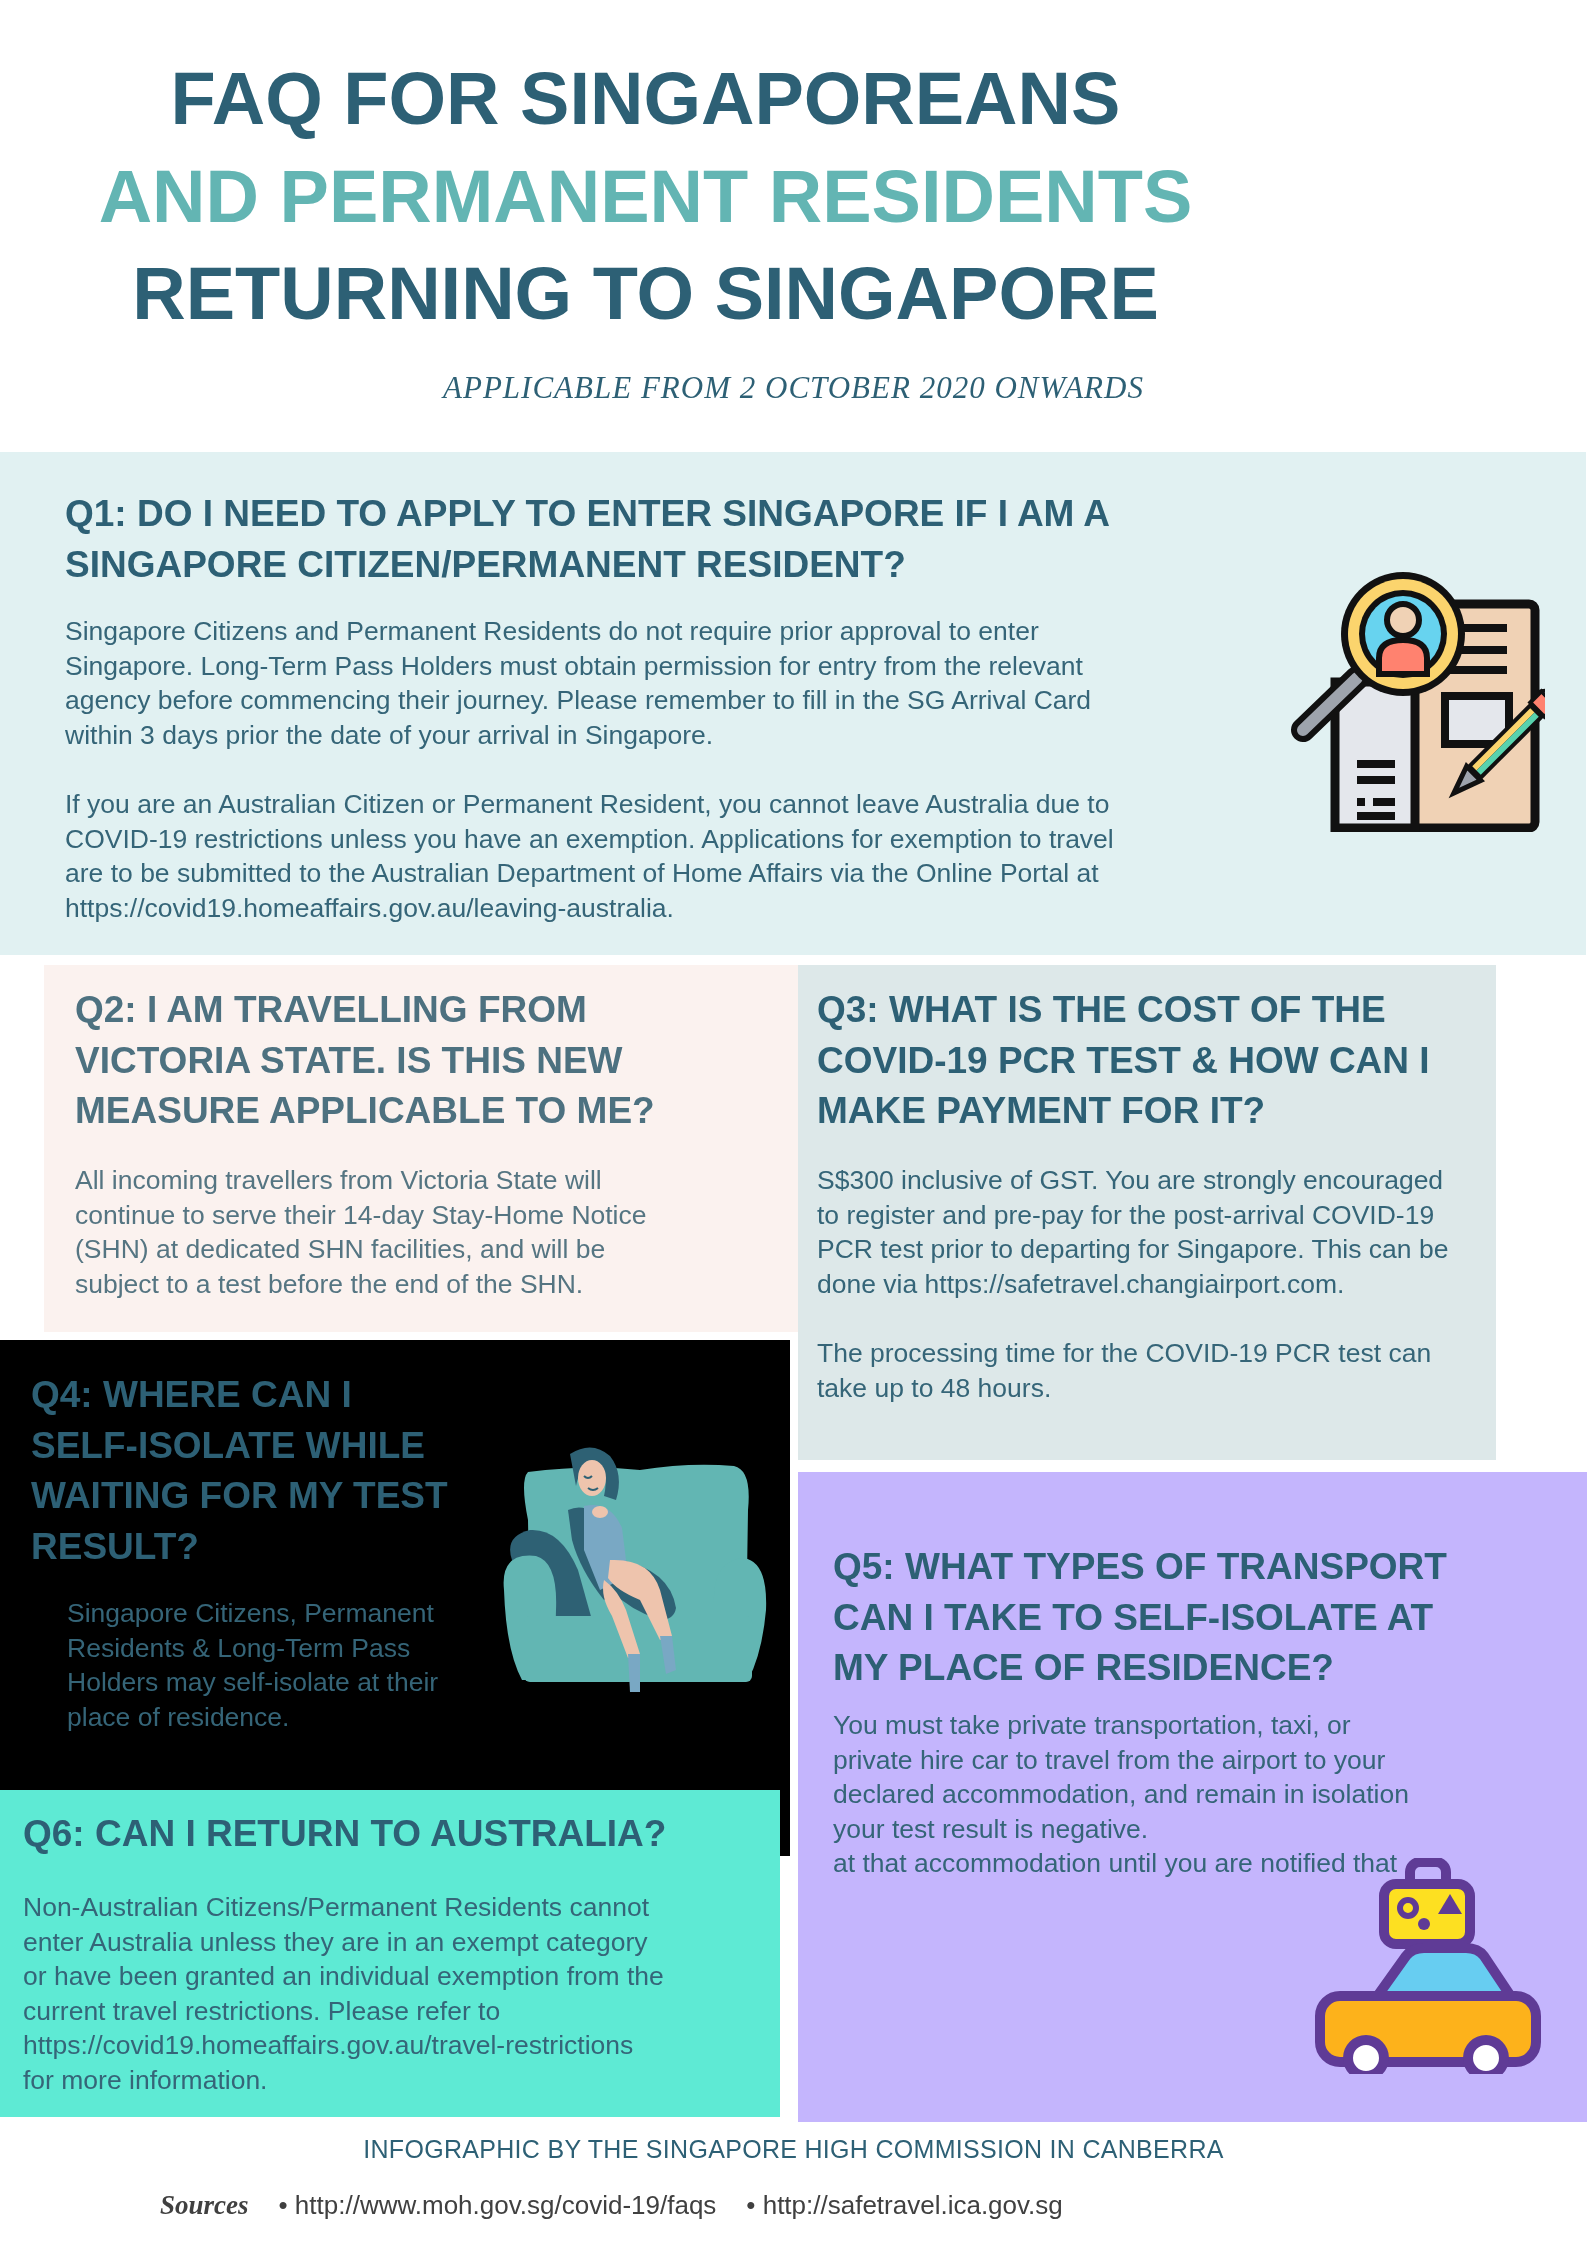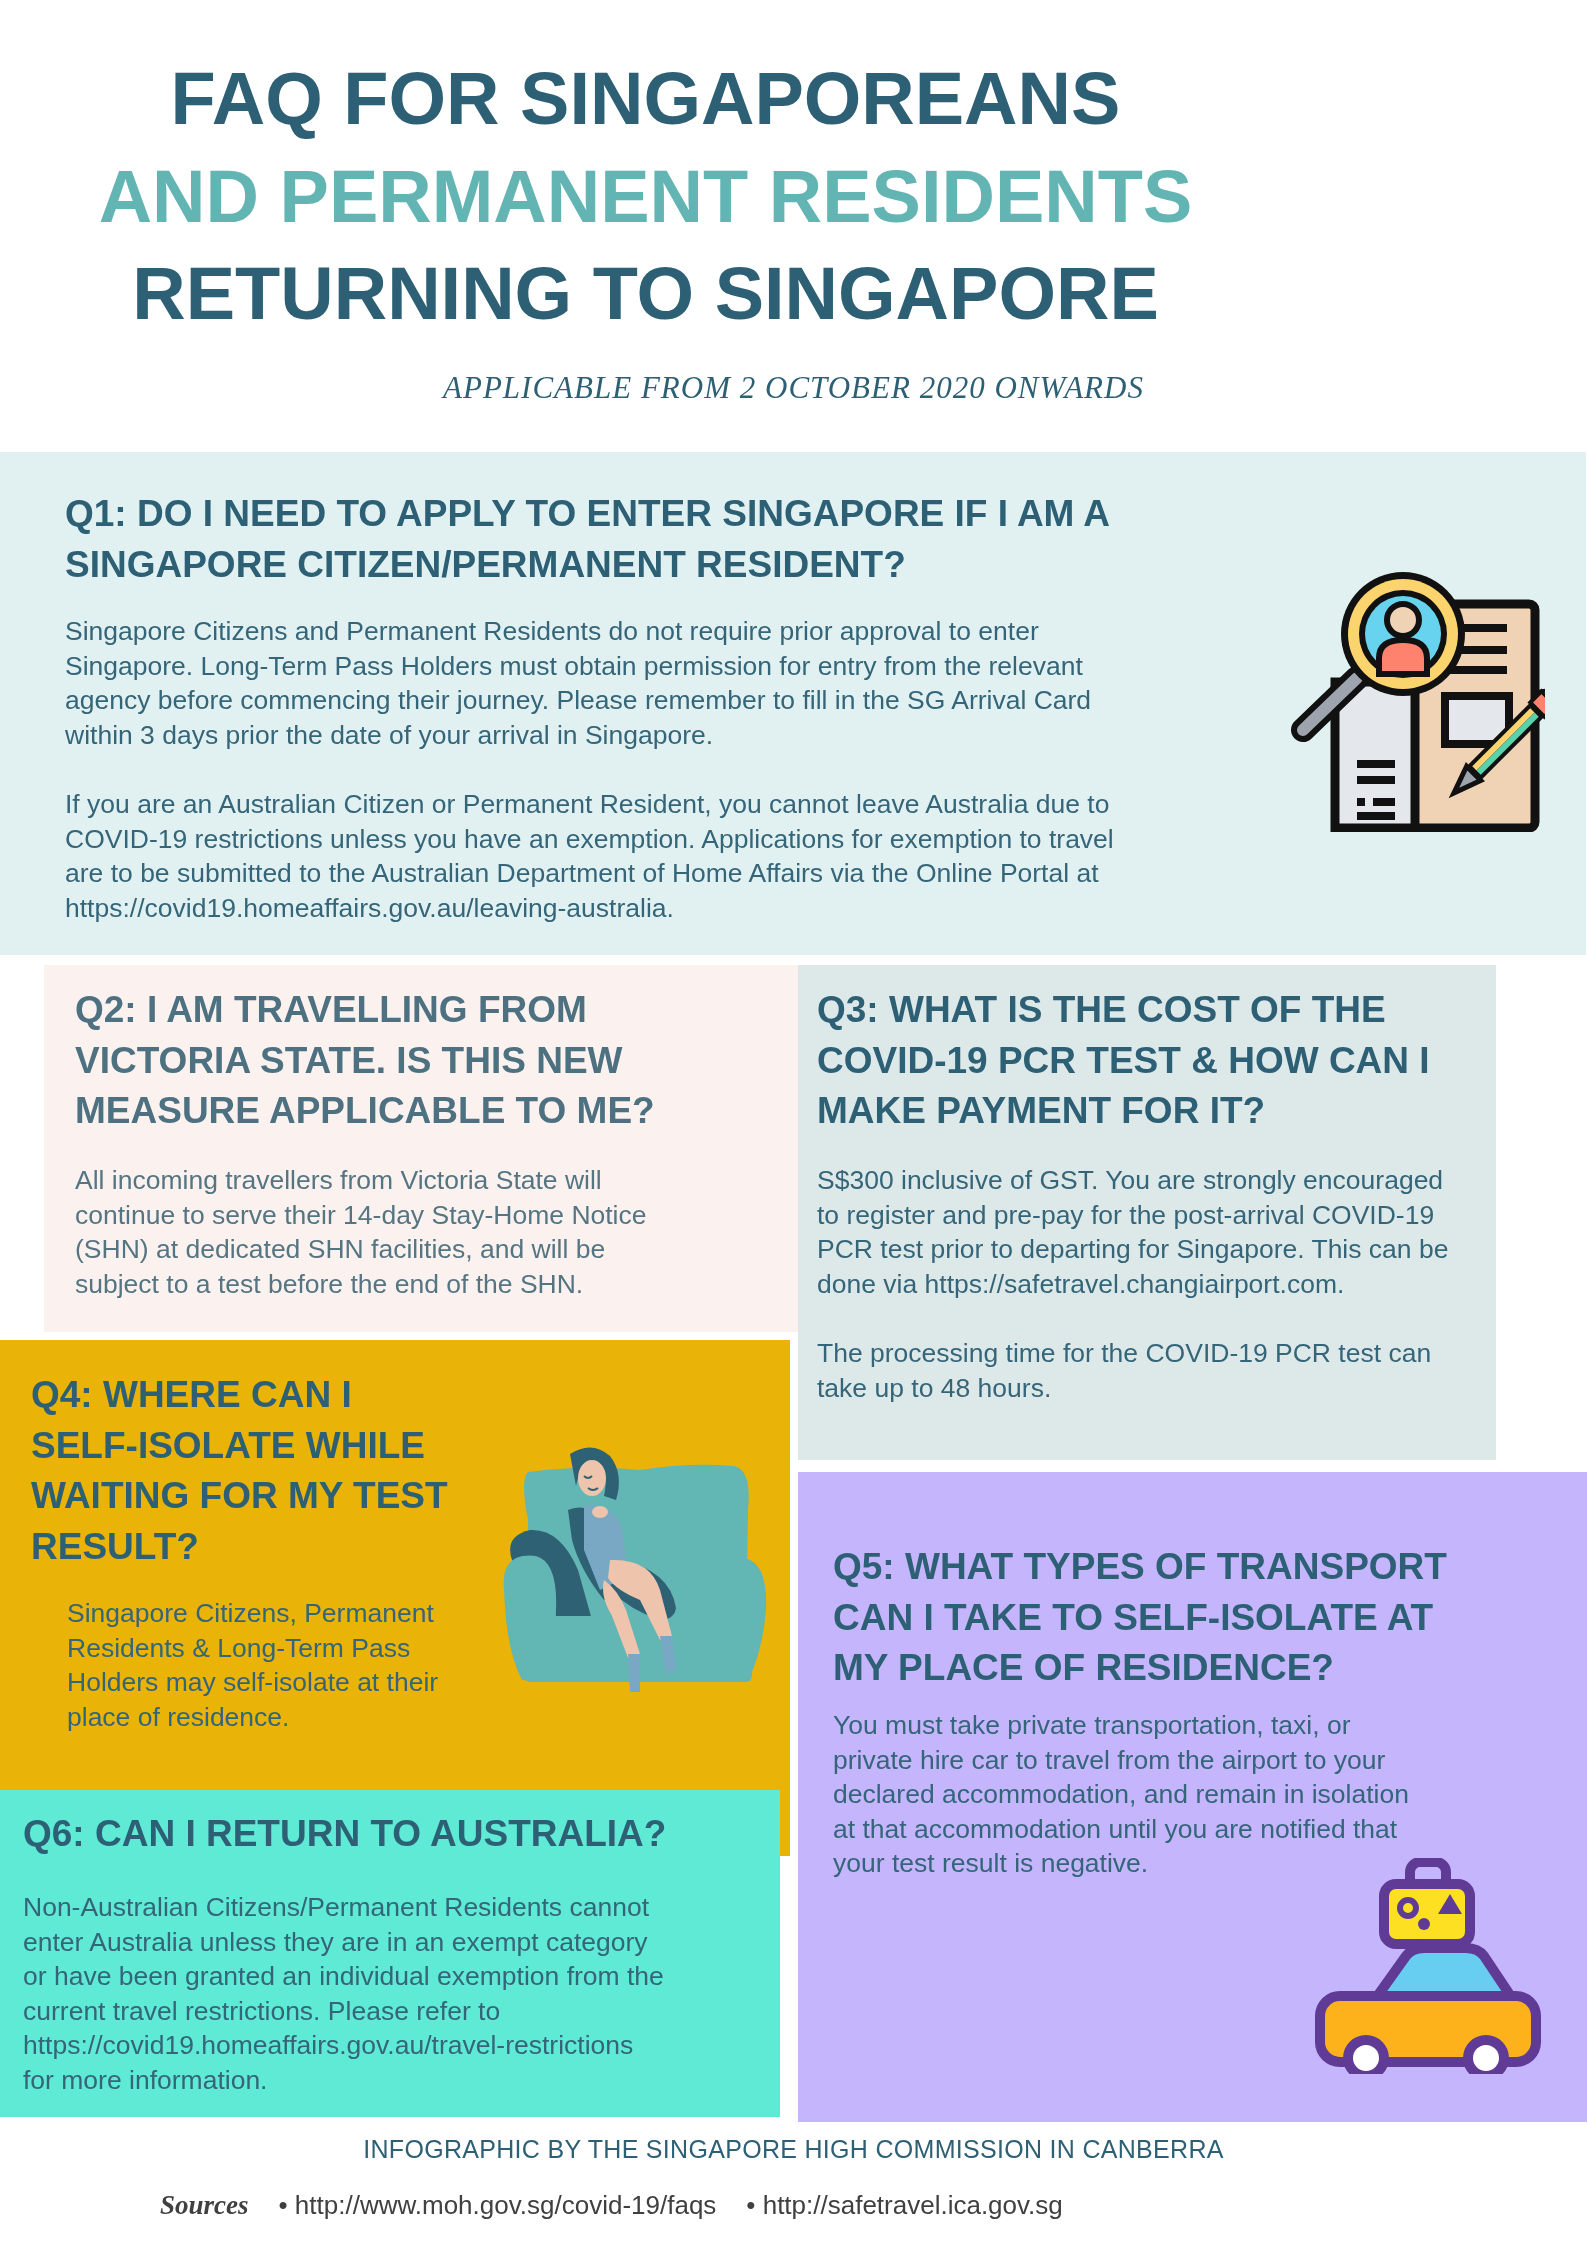--- a/index.html
+++ b/index.html
@@ -16,21 +16,21 @@
   .subtitle {
     position: absolute; left: 0; width: 1587px; top: 370px; text-align: center;
     font-family: "Liberation Serif", "DejaVu Serif", serif; font-style: italic;
     font-size: 31px; color: #2d6075; letter-spacing: 1px;
   }
 
   .panel { position: absolute; }
   .q1 { left: 0; top: 452px; width: 1586px; height: 503px; background: #e1f1f2; }
   .q2 { left: 0; top: 965px; width: 790px; height: 367px; background: #fbf2ef; margin-left: 44px; }
   .q3 { left: 798px; top: 965px; width: 698px; height: 495px; background: #dde8e9; }
-  .q4 { left: 0; top: 1340px; width: 790px; height: 516px; background: #eab308; padding-left: 44px; }
+  .q4 { left: 0; top: 1340px; width: 790px; height: 516px; background: #000000; padding-left: 44px; }
   .q5 { left: 798px; top: 1472px; width: 789px; height: 650px; background: #c4b5fd; }
   .q6 { left: 0; top: 1790px; width: 780px; height: 327px; background: #5eead4; }
 
   .q-head {
     position: absolute; font-family: "Liberation Sans", sans-serif; font-weight: bold;
     color: #2d6075; font-size: 37px; line-height: 51px;
   }
   .q2 .q-head { color: #4d7180; }
   .q-body {
     position: absolute; font-family: "Liberation Sans", sans-serif;
@@ -205,22 +205,22 @@
   <div class="q-head" style="left:35px; top:70px; line-height:50.5px;">
     <div>Q5: WHAT TYPES OF TRANSPORT</div>
     <div>CAN I TAKE TO SELF-ISOLATE AT</div>
     <div>MY PLACE OF RESIDENCE?</div>
   </div>
   <div class="q-body" style="left:35px; top:236px;">
     <p>
       <span style="display:block">You must take private transportation, taxi, or</span>
       <span style="display:block">private hire car to travel from the airport to your</span>
       <span style="display:block">declared accommodation, and remain in isolation</span>
+      <span style="display:block">your test result is negative.</span>
       <span style="display:block">at that accommodation until you are notified that</span>
-      <span style="display:block">your test result is negative.</span>
     </p>
   </div>
   <div class="illus" style="left:508px; top:386px; width:240px; height:216px;">
     <svg width="240" height="216" viewBox="0 0 240 216">
 
       <rect x="104" y="4" width="36" height="28" rx="10" fill="none" stroke="#5f3b96" stroke-width="10"></rect>
 
       <rect x="78" y="26" width="86" height="60" rx="12" fill="#fde021" stroke="#5f3b96" stroke-width="10"></rect>
       <circle cx="102" cy="50" r="8" fill="none" stroke="#5f3b96" stroke-width="6"></circle>
       <circle cx="118" cy="66" r="6" fill="#5f3b96"></circle>

